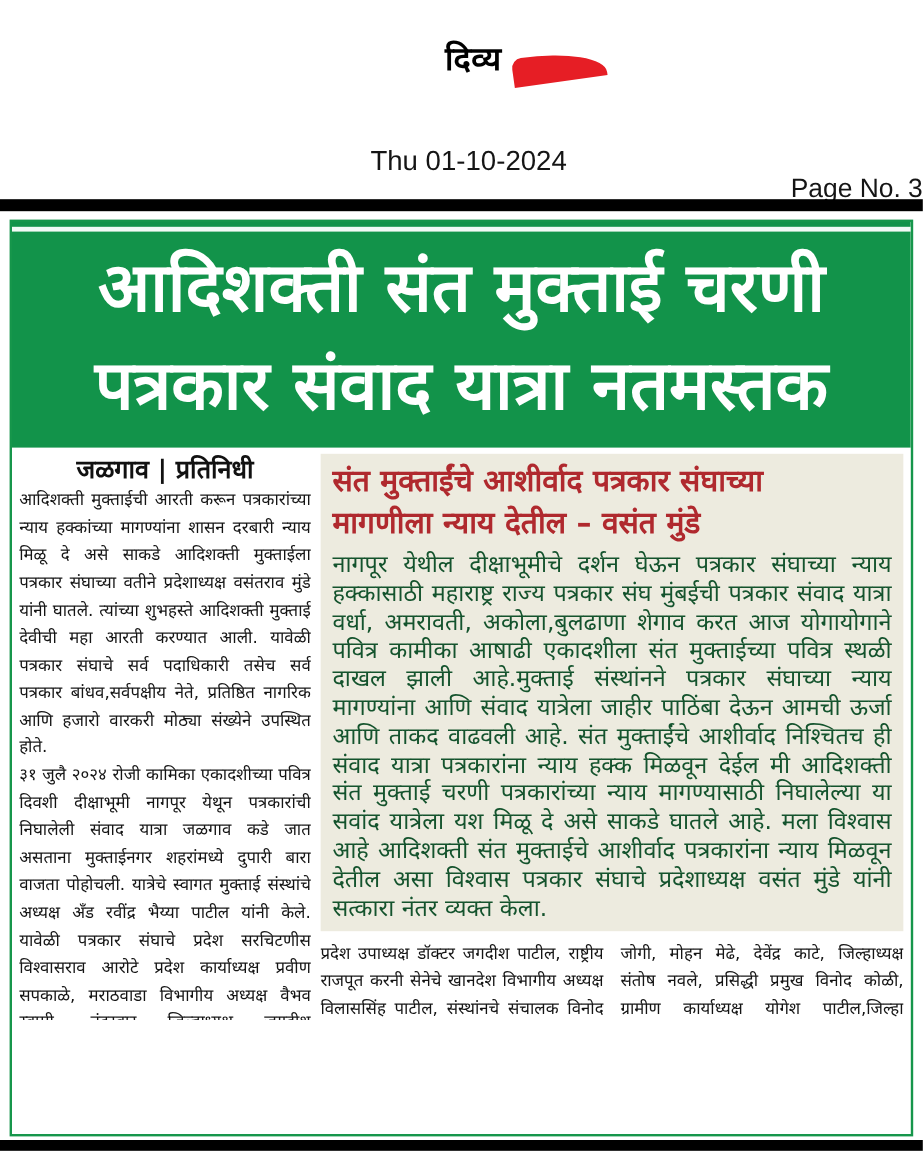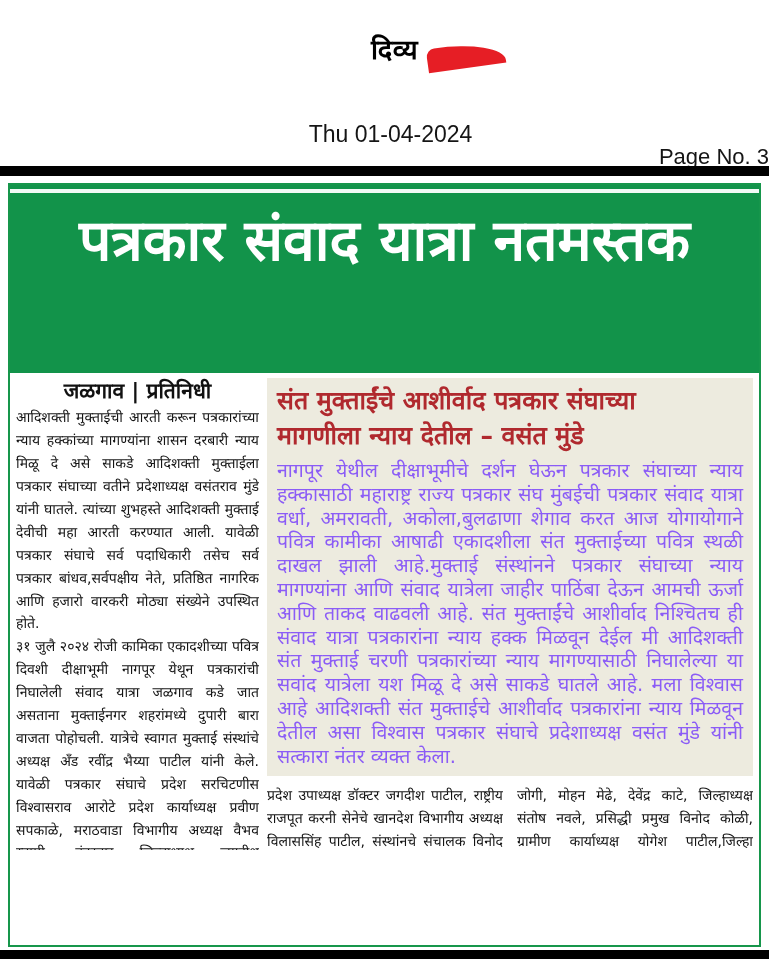--- a/index.html
+++ b/index.html
@@ -133,21 +133,21 @@
     font-weight: bold;
     font-size: 25px;
     line-height: 1.38;
     display: block;
   }
   .cream-body {
     margin-top: 6px;
     font-size: 19.5px;
     line-height: 23.8px;
     text-align: justify;
-    color: #8b5cf6;
+    color: #14532d;
   }
 
   .bottom-cols {
     display: flex;
     gap: 14px;
     margin-top: 8px;
     flex: 1 1 auto;
     overflow: hidden;
   }
   .bottom-cols .bcol { flex: 1 1 0; overflow: hidden; }
@@ -155,29 +155,30 @@
 </head>
 <body>
 
 <div class="masthead">
   <div class="logo-wrap">
     <div class="logo-inner">
       <span class="brand-small">दिव्य</span>
       <span class="logo-swoosh"></span>
     </div>
   </div>
-  <div class="masthead-date">Thu 01-04-2024</div>
+  <div class="masthead-date">Thu 01-10-2024</div>
   <div class="masthead-page">Page No. 3</div>
 </div>
 
 <div class="black-bar-top"></div>
 
 <div class="frame">
 
   <div class="headline-block">
+    <span class="headline-line">आदिशक्ती संत मुक्ताई चरणी</span>
     <span class="headline-line">पत्रकार संवाद यात्रा नतमस्तक</span>
   </div>
 
   <div class="columns">
 
     <div class="col-left">
       <div class="dateline">जळगाव | प्रतिनिधी</div>
       <p class="bodytext">आदिशक्ती मुक्ताईची आरती करून पत्रकारांच्या न्याय हक्कांच्या मागण्यांना शासन दरबारी न्याय मिळू दे असे साकडे आदिशक्ती मुक्ताईला पत्रकार संघाच्या वतीने प्रदेशाध्यक्ष वसंतराव मुंडे यांनी घातले. त्यांच्या शुभहस्ते आदिशक्ती मुक्ताई देवीची महा आरती करण्यात आली. यावेळी पत्रकार संघाचे सर्व पदाधिकारी तसेच सर्व पत्रकार बांधव,सर्वपक्षीय नेते, प्रतिष्ठित नागरिक आणि हजारो वारकरी मोठ्या संख्येने उपस्थित होते.</p>
       <p class="bodytext">३१ जुलै २०२४ रोजी कामिका एकादशीच्या पवित्र दिवशी दीक्षाभूमी नागपूर येथून पत्रकारांची निघालेली संवाद यात्रा जळगाव कडे जात असताना मुक्ताईनगर शहरांमध्ये दुपारी बारा वाजता पोहोचली. यात्रेचे स्वागत मुक्ताई संस्थांचे अध्यक्ष अँड रवींद्र भैय्या पाटील यांनी केले. यावेळी पत्रकार संघाचे प्रदेश सरचिटणीस विश्वासराव आरोटे प्रदेश कार्याध्यक्ष प्रवीण सपकाळे, मराठवाडा विभागीय अध्यक्ष वैभव स्वामी, नंदुरबार जिल्हाध्यक्ष जगदीश सोनवणे,भारतीय राष्ट्रीय काँग्रेसचे ओबीसी सेलचे महाराष्ट्र</p>
     </div>

